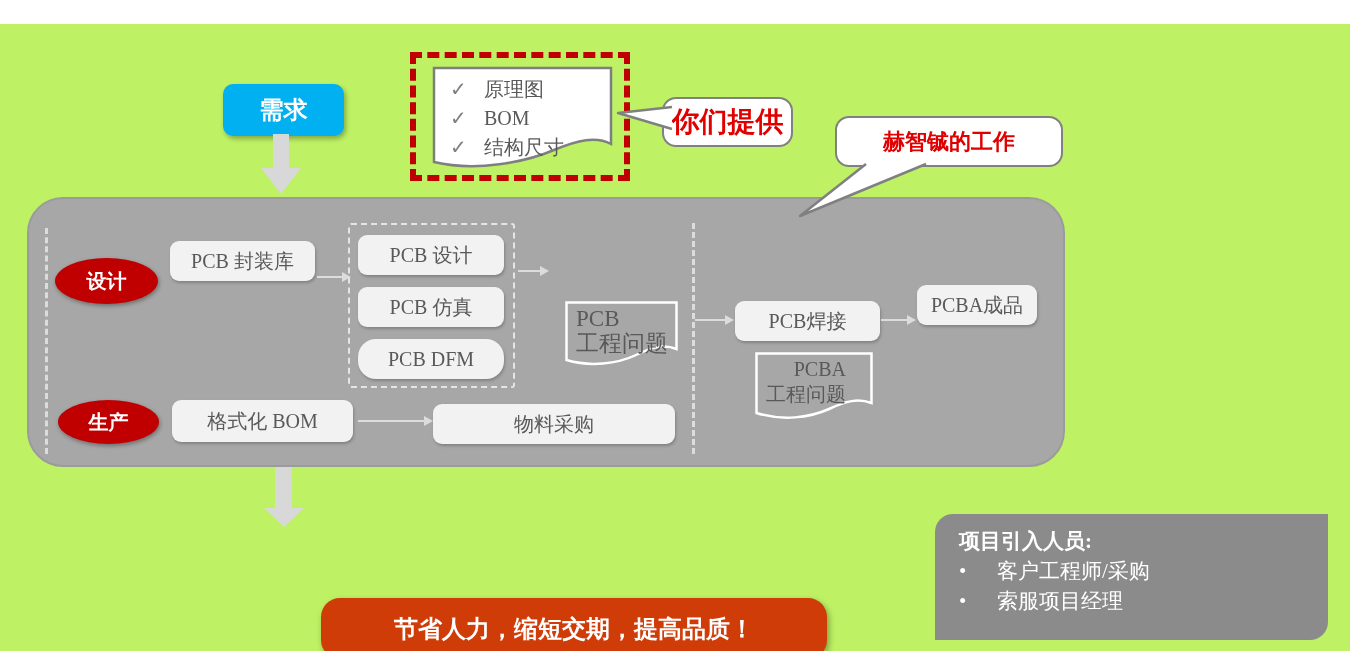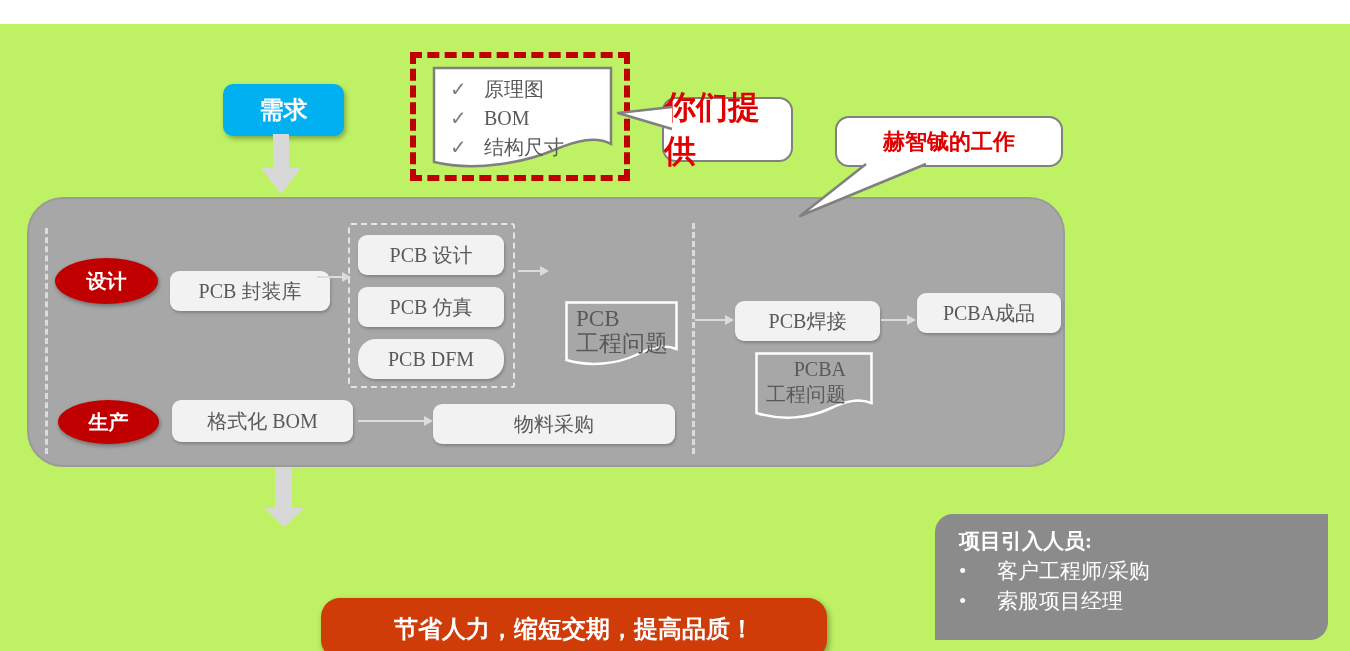--- a/index.html
+++ b/index.html
@@ -97,21 +97,21 @@
         <span>结构尺寸</span>
       </div>
     </div>
   </div>
 
   <div class="abs container-bg"></div>
   <div class="abs vdash" style="left:45px;top:204px;height:226px;"></div>
   <div class="abs vdash" style="left:692px;top:199px;height:231px;"></div>
 
   <div class="abs lane" style="left:55px;top:234px;width:103px;height:46px;">设计</div>
-  <div class="abs gbox" style="left:170px;top:247px;width:160px;height:40px;">PCB 封装库</div>
+  <div class="abs gbox" style="left:170px;top:217px;width:145px;height:40px;">PCB 封装库</div>
   <div class="abs conn" style="left:317px;top:252px;width:25px;"></div>
 
   <div class="abs group-dash" style="left:348px;top:199px;width:167px;height:165px;"></div>
   <div class="abs gbox" style="left:358px;top:211px;width:146px;height:40px;">PCB 设计</div>
   <div class="abs gbox" style="left:358px;top:263px;width:146px;height:40px;">PCB 仿真</div>
   <div class="abs gbox" style="left:358px;top:315px;width:146px;height:40px;border-radius:18px;">PCB DFM</div>
 
   <div class="abs conn" style="left:518px;top:246px;width:22px;"></div>
 
   <div class="abs" style="left:565px;top:277px;width:113px;height:68px;">
@@ -120,38 +120,38 @@
     </svg>
     <div class="abs doc-text" style="left:11px;top:5px;font-size:23px;line-height:25px;">
       <div>PCB</div>
       <div>工程问题</div>
     </div>
   </div>
 
   <div class="abs conn" style="left:695px;top:295px;width:30px;"></div>
   <div class="abs gbox" style="left:735px;top:277px;width:145px;height:40px;">PCB焊接</div>
   <div class="abs conn" style="left:881px;top:295px;width:26px;"></div>
-  <div class="abs gbox" style="left:917px;top:269px;width:144px;height:40px;">PCBA成品</div>
+  <div class="abs gbox" style="left:917px;top:261px;width:120px;height:40px;">PCBA成品</div>
 
   <div class="abs" style="left:755px;top:328px;width:118px;height:70px;text-align:right;">
     <svg width="118" height="70" viewBox="0 0 118 70" style="position:absolute;left:0;top:0;">
       <path d="M1.5,1.5 H116.5 V51 C103,46 91,49 74,57 C54,66 27,69 1.5,61 Z" fill="none" stroke="#ffffff" stroke-width="2.5"></path>
     </svg>
     <div class="abs doc-text" style="left:11px;top:5px;font-size:20px;line-height:25px;">
       <div>PCBA</div>
       <div>工程问题</div>
     </div>
   </div>
 
   <div class="abs lane" style="left:58px;top:376px;width:101px;height:44px;">生产</div>
   <div class="abs gbox" style="left:172px;top:376px;width:181px;height:42px;">格式化 BOM</div>
   <div class="abs conn" style="left:358px;top:396px;width:66px;"></div>
   <div class="abs gbox" style="left:433px;top:380px;width:242px;height:40px;">物料采购</div>
 
-  <div class="abs bubble" style="left:662px;top:73px;width:131px;height:65px;font-size:32px;">你们提供</div>
+  <div class="abs bubble" style="left:662px;top:73px;width:131px;height:50px;font-size:28px;">你们提供</div>
   <svg class="abs" style="left:608px;top:68px;" width="70" height="45" viewBox="0 0 70 45">
     <path d="M64,15 L10,21 L64,37" fill="#ffffff" stroke="#808080" stroke-width="2.5" stroke-linejoin="round"></path>
   </svg>
 
   <div class="abs bubble" style="left:835px;top:92px;width:228px;height:51px;font-size:22px;">赫智铖的工作</div>
   <svg class="abs" style="left:790px;top:130px;" width="145" height="68" viewBox="0 0 145 68">
     <path d="M76,10 L10,62 L136,10" fill="#ffffff" stroke="#808080" stroke-width="2.5" stroke-linejoin="round"></path>
   </svg>
 
   <div class="abs barrow-shaft" style="left:275px;top:443px;width:17px;height:41px;"></div>

